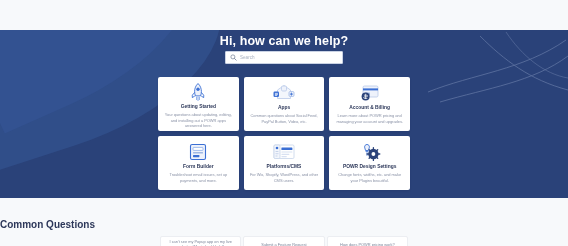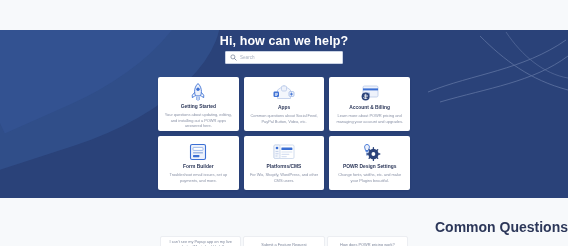--- a/index.html
+++ b/index.html
@@ -92,21 +92,21 @@
     margin-top: 1px; text-align: center; line-height: 1.2;
   }
   .card-desc {
     font-size: 4px; color: #8b93a7; text-align: center;
     line-height: 1.45; margin-top: 2px; letter-spacing: -.05px;
   }
 
   
   .cq-title {
     position: absolute; top: 189px; left: 0; width: 568px;
-    text-align: right; font-size: 14px; font-weight: bold;
+    text-align: left; font-size: 10px; font-weight: bold;
     color: #2c3759;
   }
   .cq-grid {
     position: absolute; top: 206px; left: 50%;
     transform: translateX(-50%);
     width: 248px;
     display: grid;
     grid-template-columns: repeat(3, 1fr);
     gap: 2px 2px;
   }

